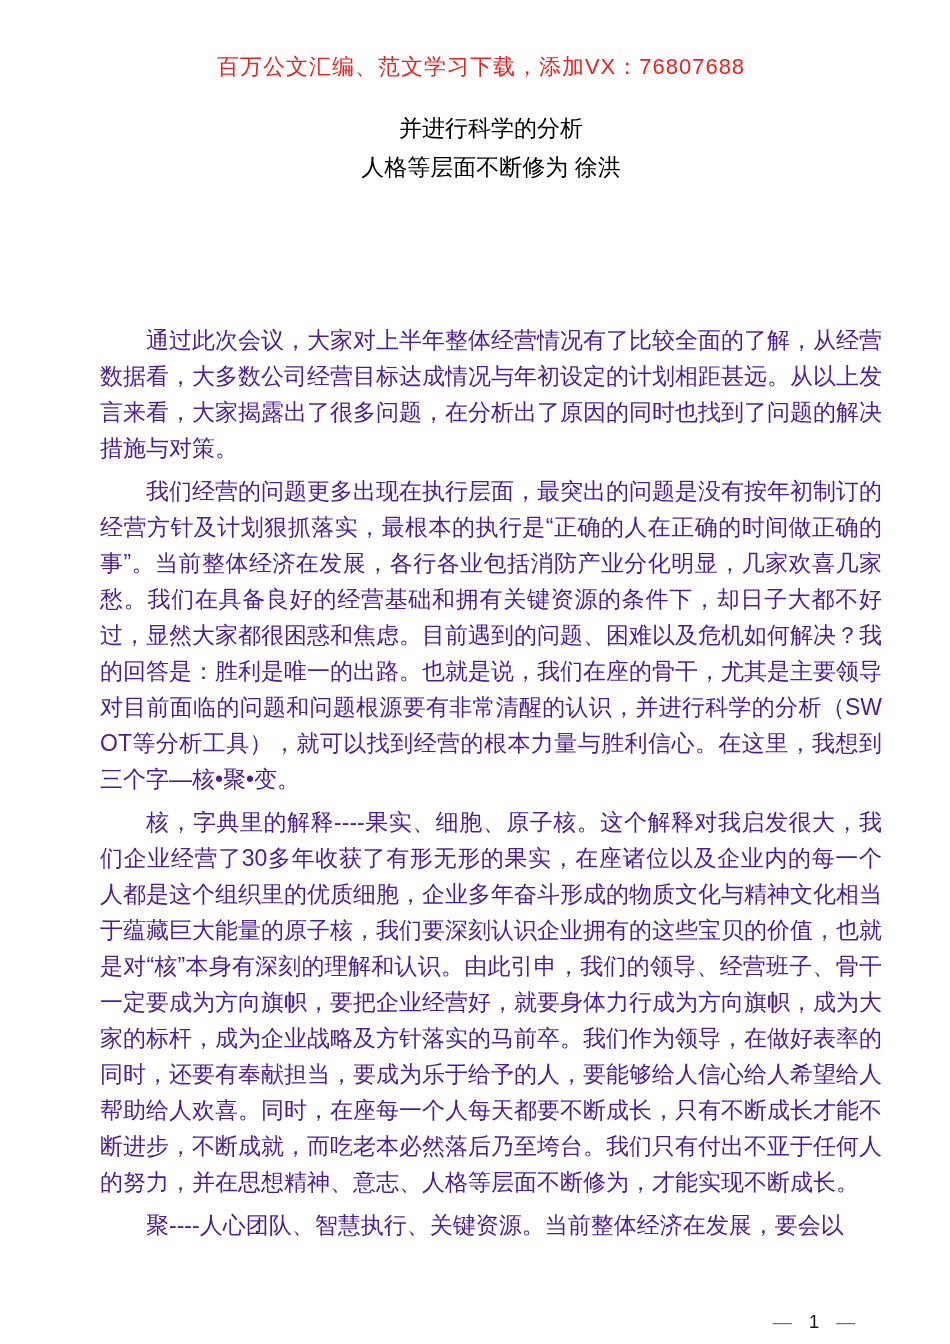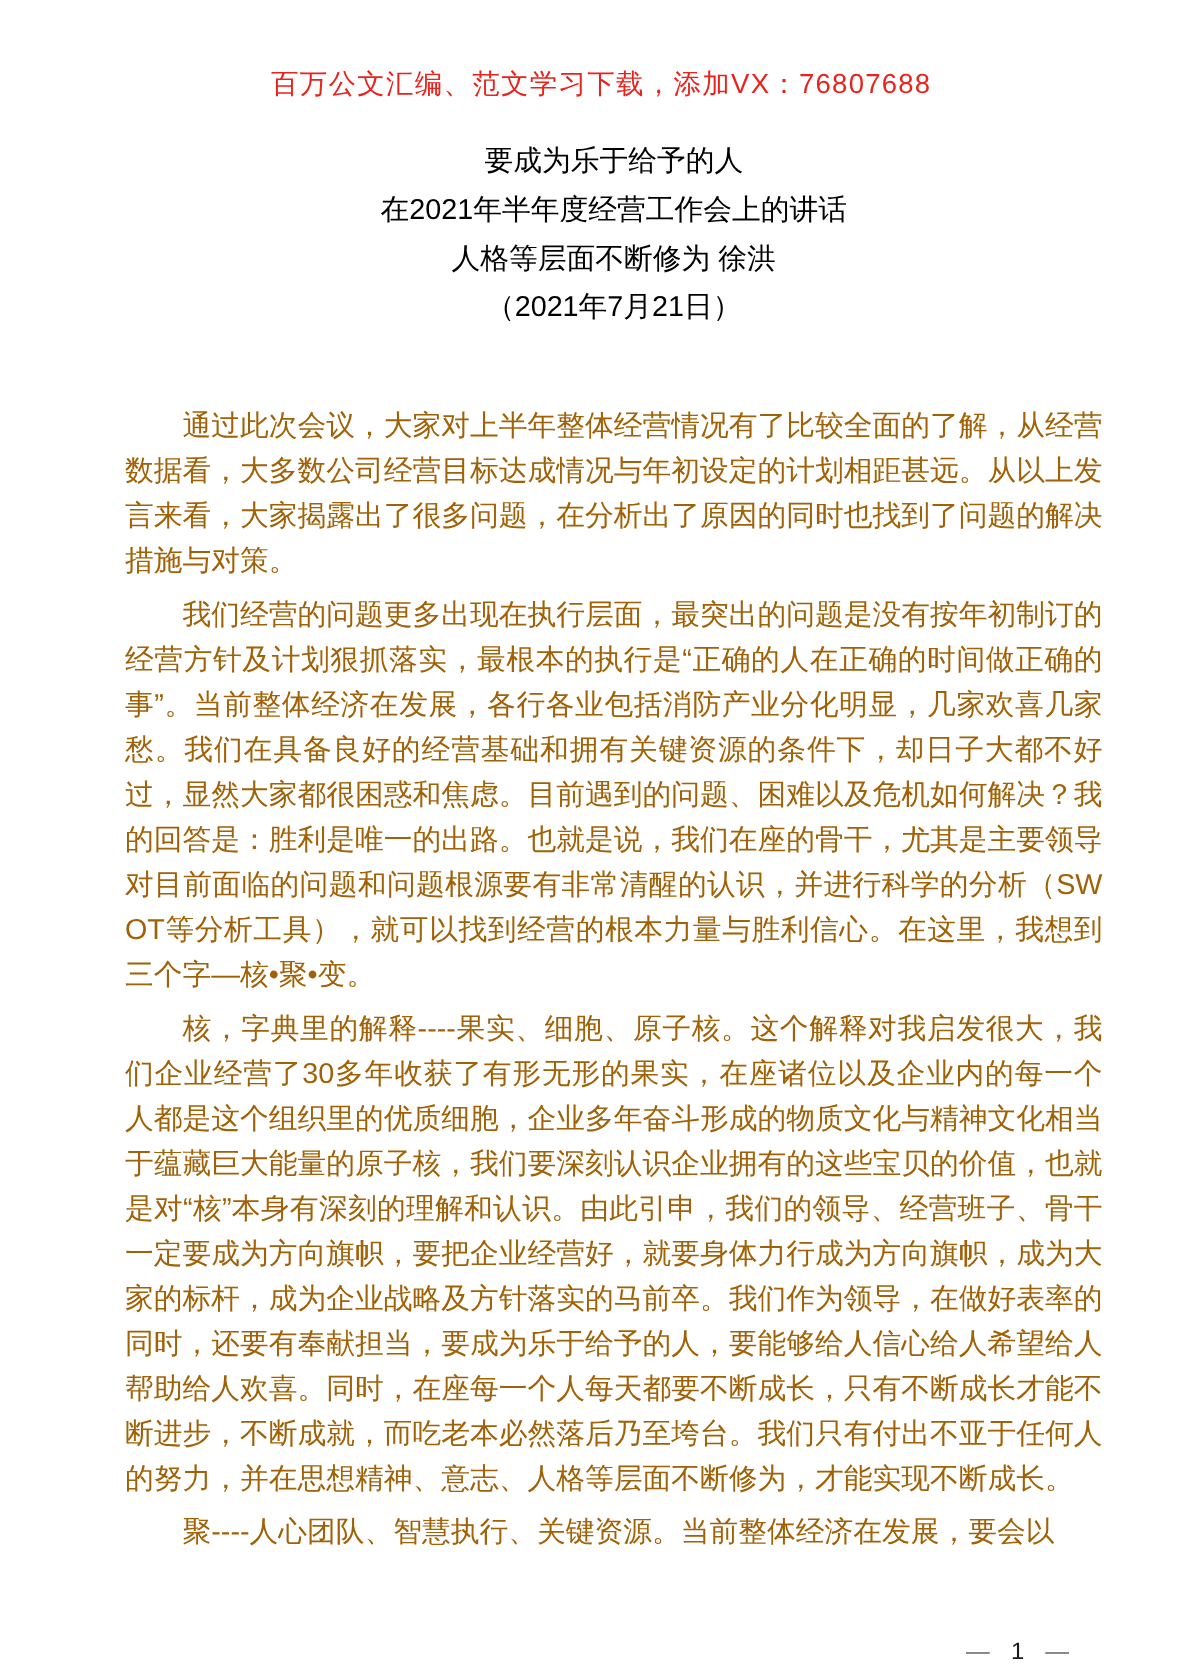--- a/index.html
+++ b/index.html
@@ -46,21 +46,21 @@
   }
   
   .doc-body {
     position: absolute;
     top: 314px;
     left: 92px;
     width: 782px;
     font-size: 23px;
     line-height: 36px;
     text-align: justify;
-    color: #a16207;
+    color: #4c1d95;
   }
   .doc-body p {
     margin: 0 0 7px 0;
     text-indent: 2em;
     word-break: break-all;
   }
   
   .footer {
     position: absolute;
     top: 1299px;
@@ -77,24 +77,22 @@
   .footer .num  { color: #1a1a1a; }
 </style>
 </head>
 <body>
 
 <div class="page">
 
   <div class="notice">百万公文汇编、范文学习下载，添加VX：76807688</div>
 
   <div class="title-block">
-    <div class="title-line">要成为乐于给予的人</div>
-    <div class="title-line">在2021年半年度经营工作会上的讲话</div>
+    <div class="title-line">并进行科学的分析</div>
     <div class="title-line">人格等层面不断修为 徐洪</div>
-    <div class="title-line">（2021年7月21日）</div>
   </div>
 
   <div class="doc-body">
     <p>通过此次会议，大家对上半年整体经营情况有了比较全面的了解，从经营数据看，大多数公司经营目标达成情况与年初设定的计划相距甚远。从以上发言来看，大家揭露出了很多问题，在分析出了原因的同时也找到了问题的解决措施与对策。</p>
     <p>我们经营的问题更多出现在执行层面，最突出的问题是没有按年初制订的经营方针及计划狠抓落实，最根本的执行是“正确的人在正确的时间做正确的事”。当前整体经济在发展，各行各业包括消防产业分化明显，几家欢喜几家愁。我们在具备良好的经营基础和拥有关键资源的条件下，却日子大都不好过，显然大家都很困惑和焦虑。目前遇到的问题、困难以及危机如何解决？我的回答是：胜利是唯一的出路。也就是说，我们在座的骨干，尤其是主要领导对目前面临的问题和问题根源要有非常清醒的认识，并进行科学的分析（SWOT等分析工具），就可以找到经营的根本力量与胜利信心。在这里，我想到三个字—核•聚•变。</p>
     <p>核，字典里的解释----果实、细胞、原子核。这个解释对我启发很大，我们企业经营了30多年收获了有形无形的果实，在座诸位以及企业内的每一个人都是这个组织里的优质细胞，企业多年奋斗形成的物质文化与精神文化相当于蕴藏巨大能量的原子核，我们要深刻认识企业拥有的这些宝贝的价值，也就是对“核”本身有深刻的理解和认识。由此引申，我们的领导、经营班子、骨干一定要成为方向旗帜，要把企业经营好，就要身体力行成为方向旗帜，成为大家的标杆，成为企业战略及方针落实的马前卒。我们作为领导，在做好表率的同时，还要有奉献担当，要成为乐于给予的人，要能够给人信心给人希望给人帮助给人欢喜。同时，在座每一个人每天都要不断成长，只有不断成长才能不断进步，不断成就，而吃老本必然落后乃至垮台。我们只有付出不亚于任何人的努力，并在思想精神、意志、人格等层面不断修为，才能实现不断成长。</p>
     <p>聚----人心团队、智慧执行、关键资源。当前整体经济在发展，要会以</p>
   </div>
 
   <div class="footer">

